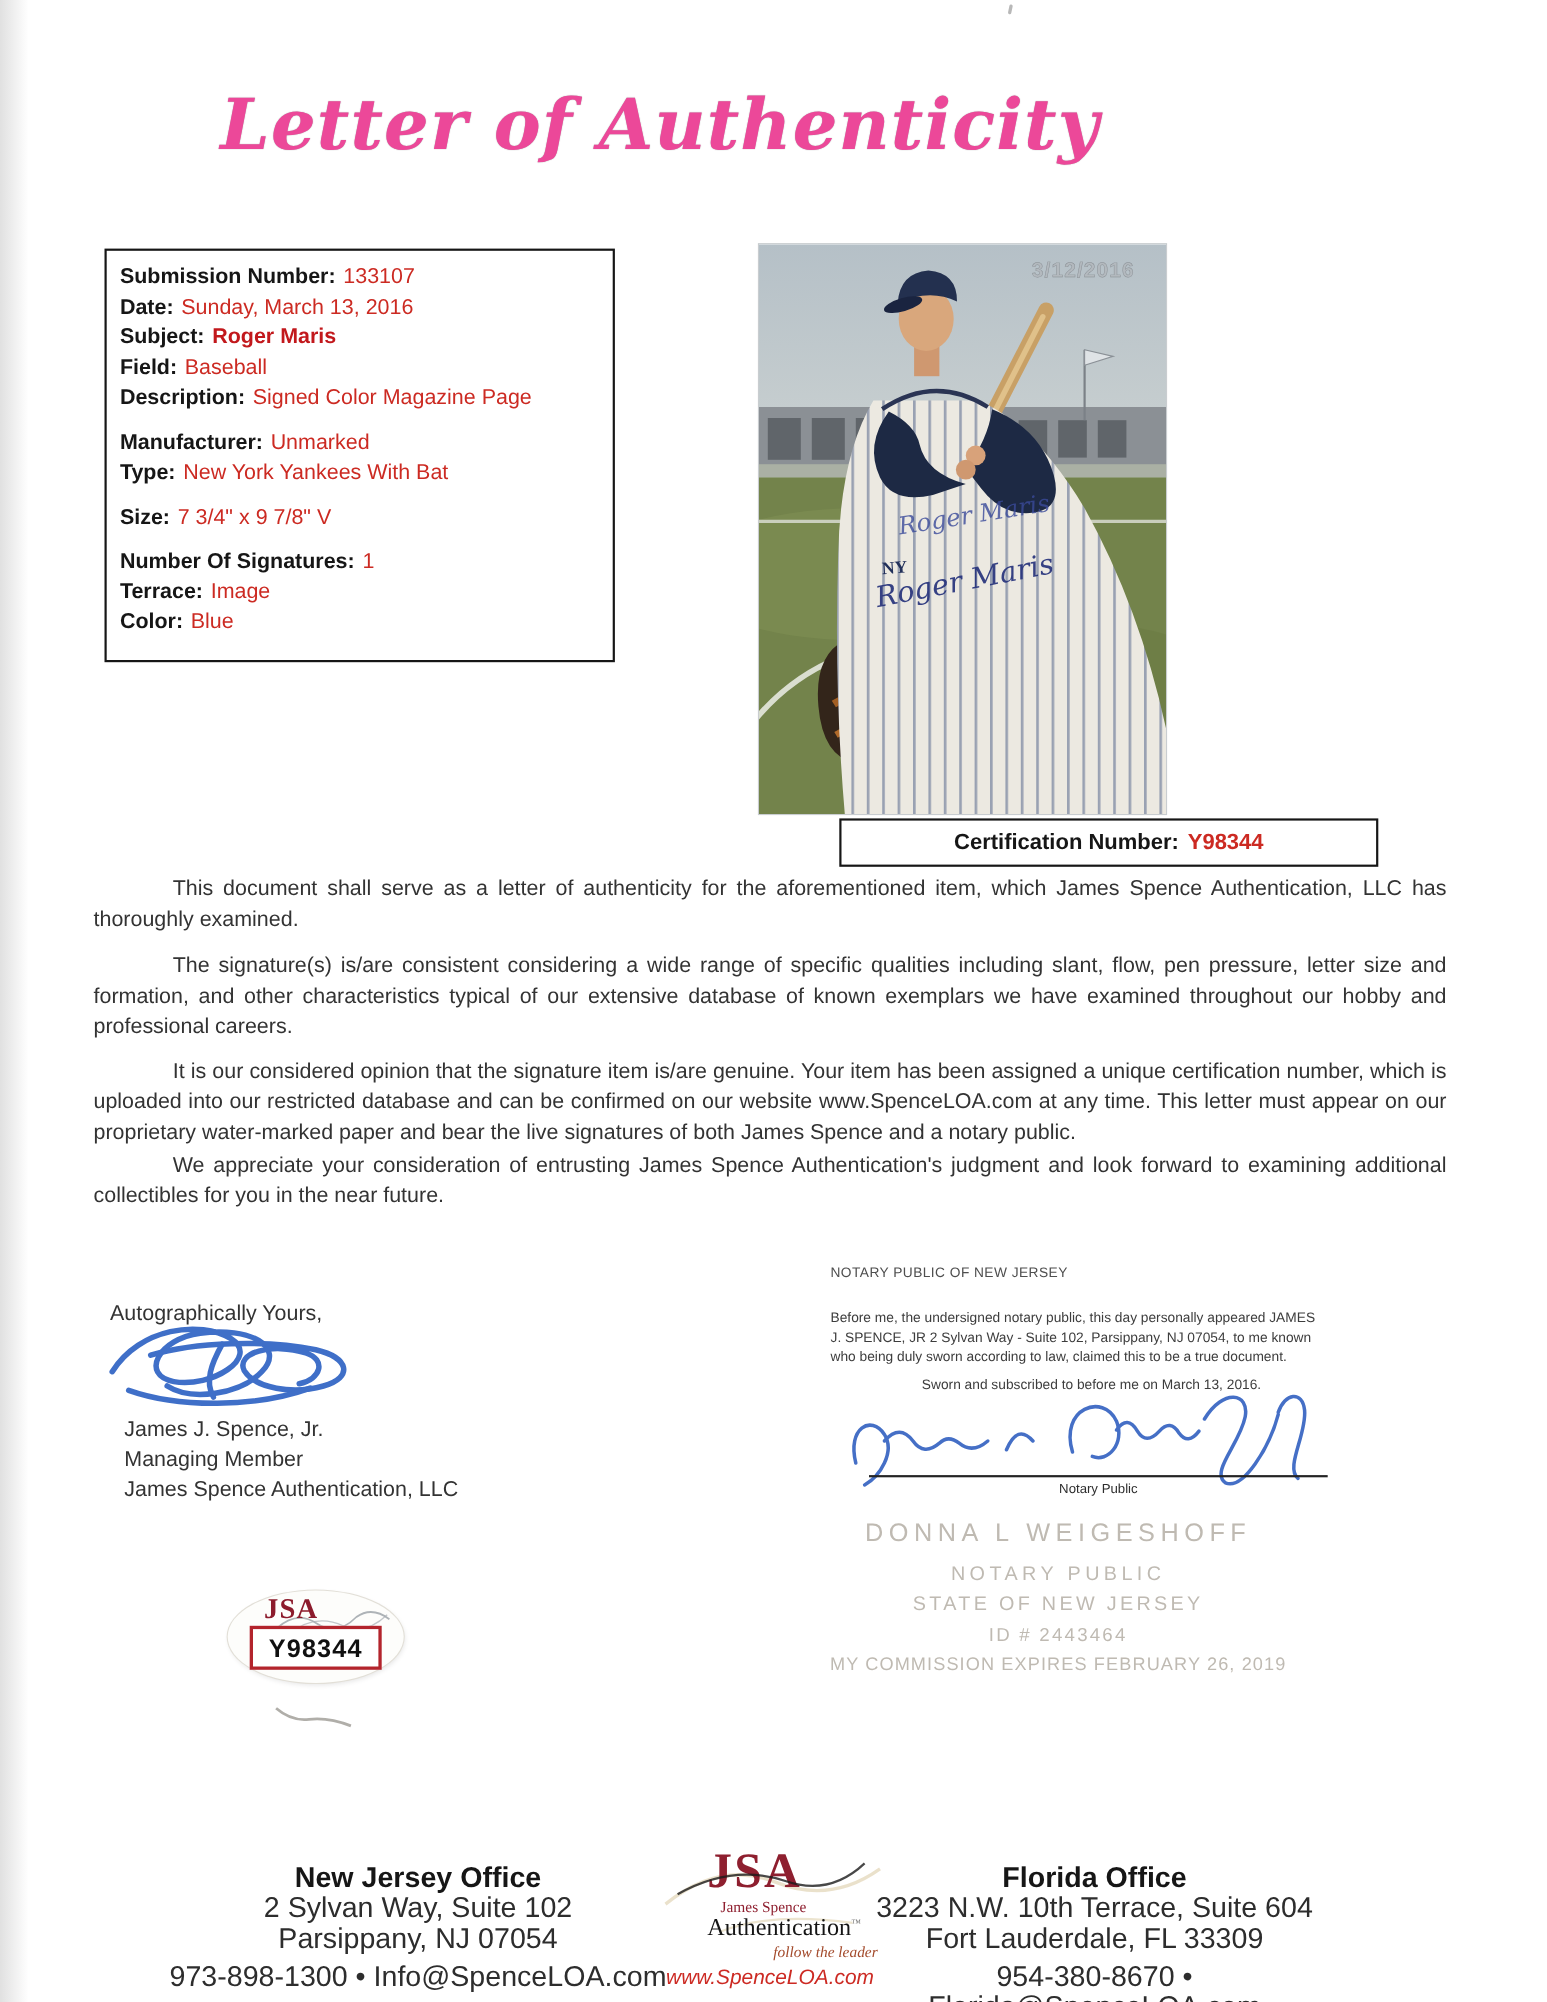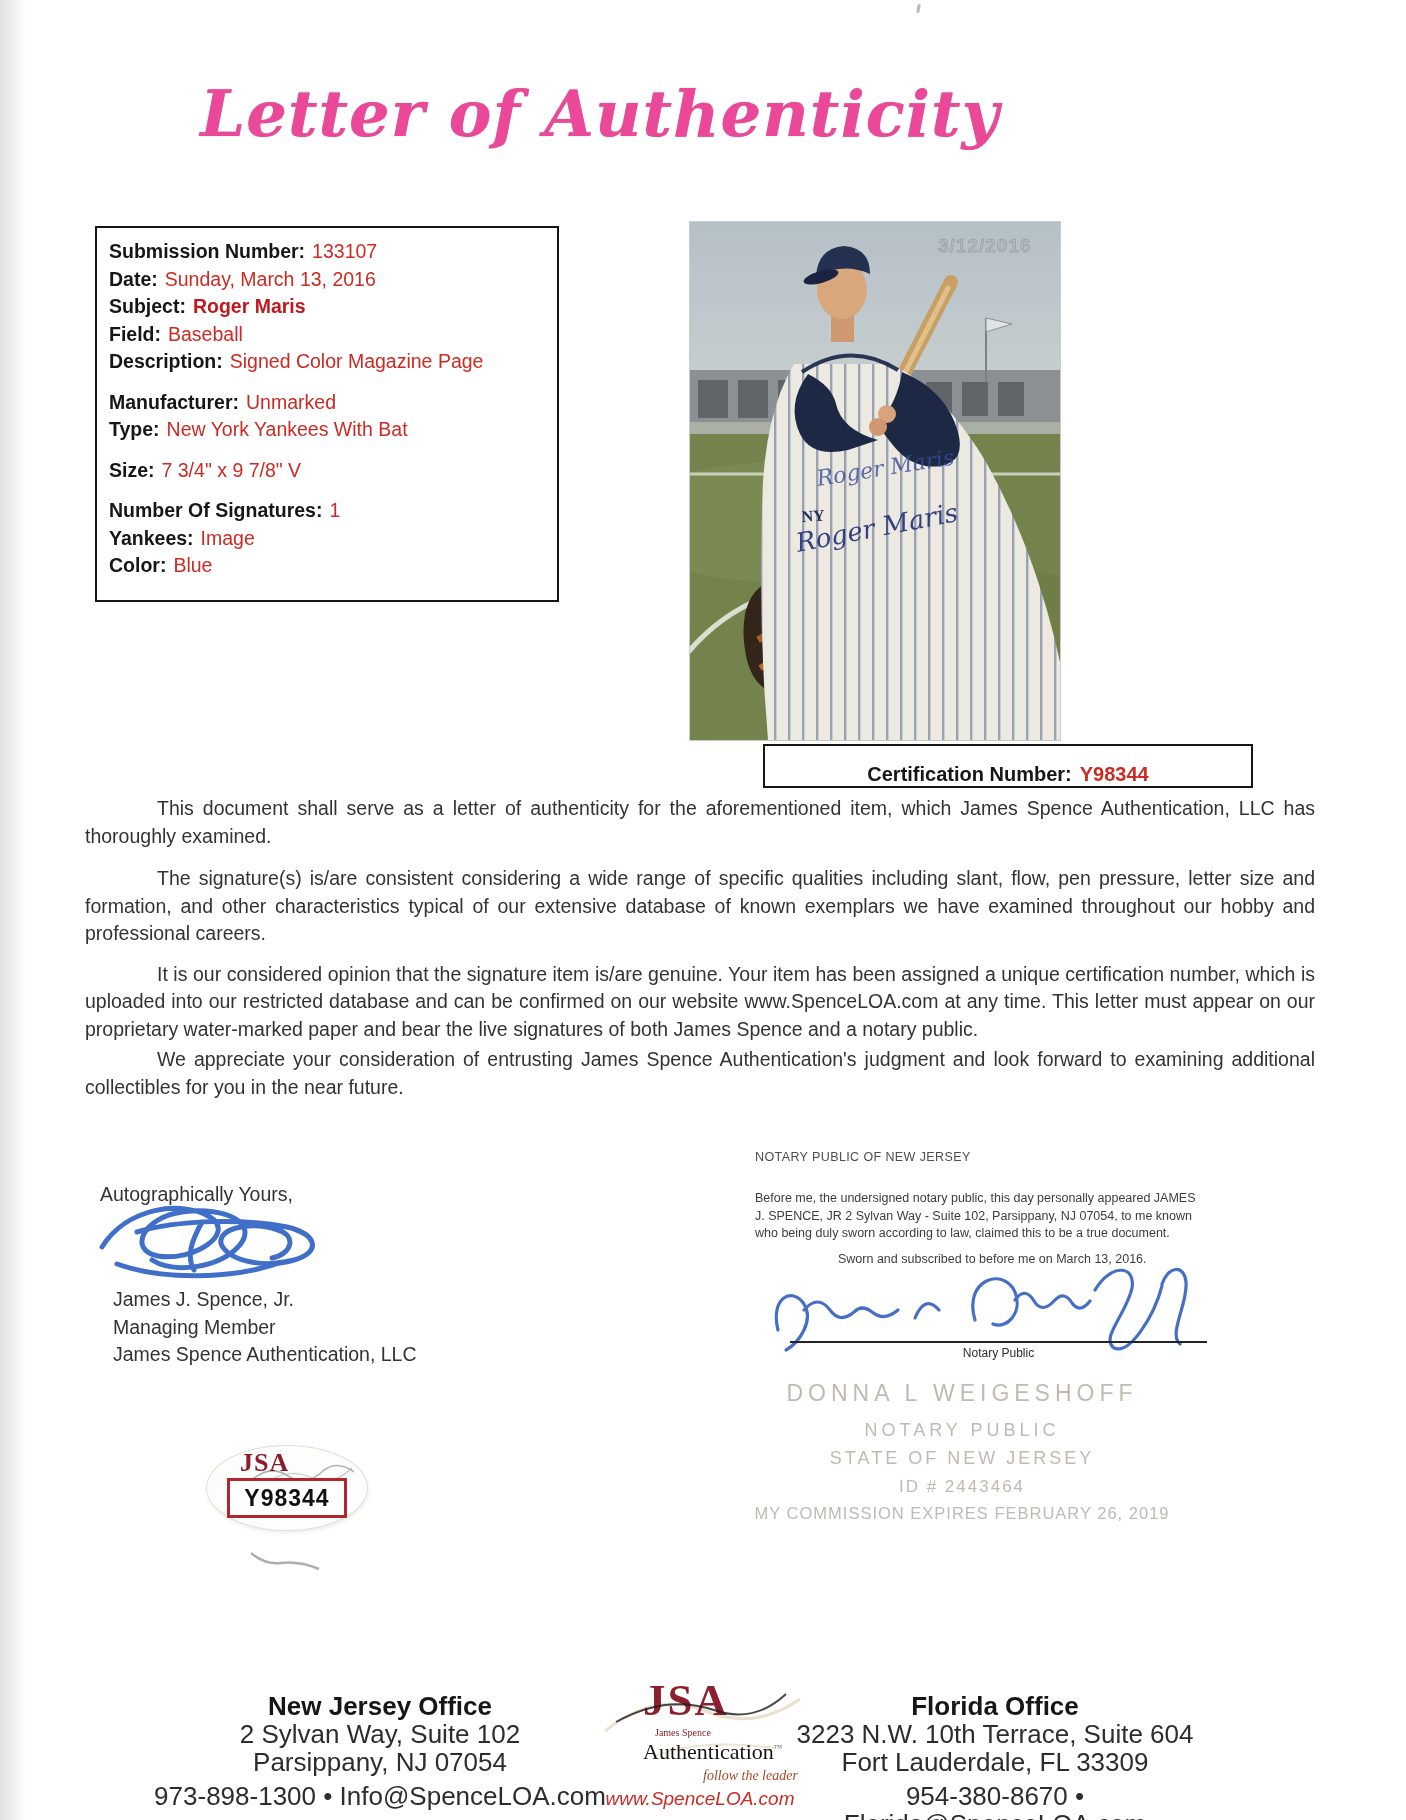--- a/index.html
+++ b/index.html
@@ -22,21 +22,21 @@
   .info-label{font-weight:bold;color:#161616;}
   .info-value{color:#cc2a22;margin-left:7px;}
   .info-value.bold{font-weight:bold;color:#c2181c;}
 
   
   .photo{position:absolute;left:690px;top:222px;width:370px;height:518px;box-shadow:0 0 0 1px #c9cdd0;}
   .photo svg{display:block;}
 
   
   .cert-box{position:absolute;left:763px;top:744px;width:486px;height:40px;border:2px solid #161616;
-        display:flex;align-items:flex-end;justify-content:center;font-size:20px;font-weight:bold;}
+        display:flex;align-items:center;justify-content:center;font-size:20px;font-weight:bold;}
   .cert-label{color:#161616;}
   .cert-value{color:#cc2a22;margin-left:8px;}
 
   
   .body-text{position:absolute;left:85px;top:795px;width:1230px;font-size:19.5px;
         line-height:27.5px;color:#333333;text-align:justify;}
   .body-text p{margin:0;text-indent:72px;}
   .body-text p.p1{margin-bottom:15px;}
   .body-text p.p2{margin-bottom:13px;}
   .body-text p.p3{margin-bottom:3px;}
@@ -75,21 +75,21 @@
   
   .footer-office{position:absolute;width:480px;text-align:center;font-size:26px;line-height:28px;color:#2d2d2d;}
   .footer-office .office-title{font-weight:bold;color:#161616;}
   .footer-office .contact{margin-top:6px;}
   .footer-nj{left:140px;top:1692px;}
   .footer-fl{left:755px;top:1692px;width:480px;}
   .footer-logo{position:absolute;left:585px;top:1676px;width:230px;height:150px;}
   .logo-brand{position:absolute;left:58px;top:-2px;font-family:"Liberation Serif",serif;
         font-weight:bold;font-size:45px;color:#8e1f2f;letter-spacing:2px;}
   .logo-js{position:absolute;left:70px;top:51px;font-family:"Liberation Serif",serif;
-        font-size:10px;color:#8e1f2f;}
+        font-size:14px;color:#8e1f2f;}
   .logo-auth{position:absolute;left:58px;top:63px;font-family:"Liberation Serif",serif;
         font-size:22px;color:#151515;}
   .logo-auth sup{font-size:9px;color:#777;}
   .logo-tagline{position:absolute;left:118px;top:92px;font-family:"Liberation Serif",serif;
         font-style:italic;font-size:14px;color:#a34a2b;}
   .logo-url{position:absolute;left:0;top:112px;width:230px;text-align:center;font-style:italic;
         font-size:19px;color:#cc2a23;}
   .logo-swoosh{position:absolute;left:25px;top:16px;}
   .logo-gold{position:absolute;left:10px;top:0;}
 </style>
@@ -105,21 +105,21 @@
   <div class="info-box">
     <div class="info-row"><span class="info-label">Submission Number:</span><span class="info-value">133107</span></div>
     <div class="info-row"><span class="info-label">Date:</span><span class="info-value">Sunday, March 13, 2016</span></div>
     <div class="info-row"><span class="info-label">Subject:</span><span class="info-value bold">Roger Maris</span></div>
     <div class="info-row"><span class="info-label">Field:</span><span class="info-value">Baseball</span></div>
     <div class="info-row"><span class="info-label">Description:</span><span class="info-value">Signed Color Magazine Page</span></div>
     <div class="info-row gap"><span class="info-label">Manufacturer:</span><span class="info-value">Unmarked</span></div>
     <div class="info-row"><span class="info-label">Type:</span><span class="info-value">New York Yankees With Bat</span></div>
     <div class="info-row gap"><span class="info-label">Size:</span><span class="info-value">7 3/4" x 9 7/8" V</span></div>
     <div class="info-row gap"><span class="info-label">Number Of Signatures:</span><span class="info-value">1</span></div>
-    <div class="info-row"><span class="info-label">Yankees:</span><span class="info-value">Image</span></div>
+    <div class="info-row"><span class="info-label">Terrace:</span><span class="info-value">Image</span></div>
     <div class="info-row"><span class="info-label">Color:</span><span class="info-value">Blue</span></div>
   </div>
 
   <div class="photo">
     <svg width="370" height="518" viewBox="0 0 370 518">
       <defs>
         <linearGradient id="sky1" x1="0" y1="0" x2="0" y2="1">
           <stop offset="0" stop-color="#b5c0c7"></stop>
             <stop offset="1" stop-color="#ced4d3"></stop>
         </linearGradient>

